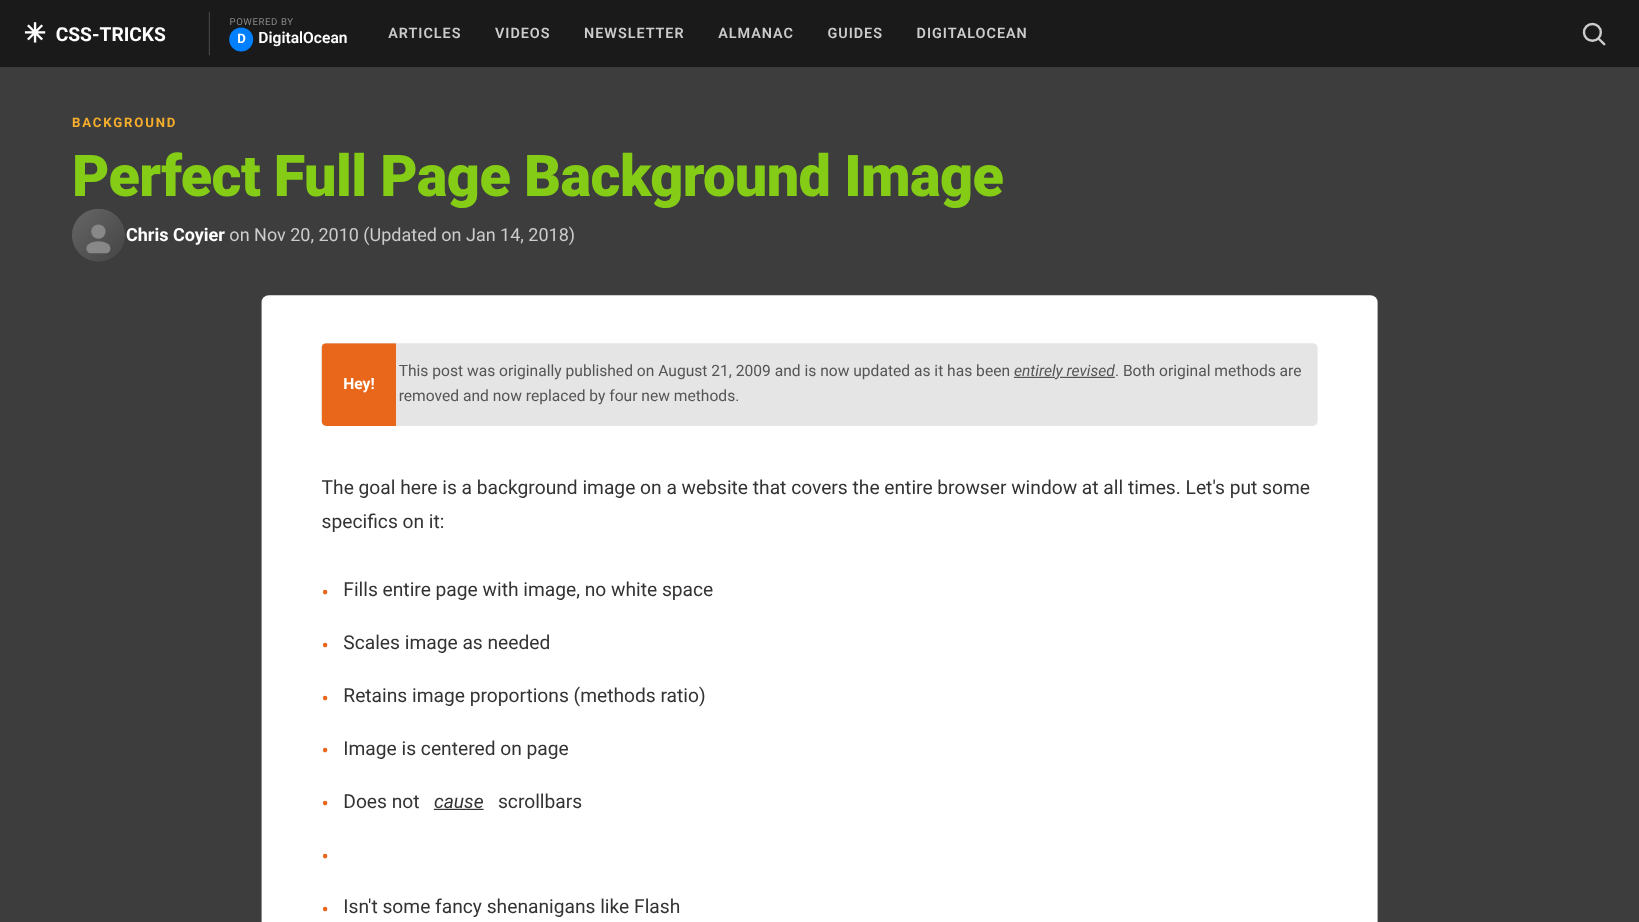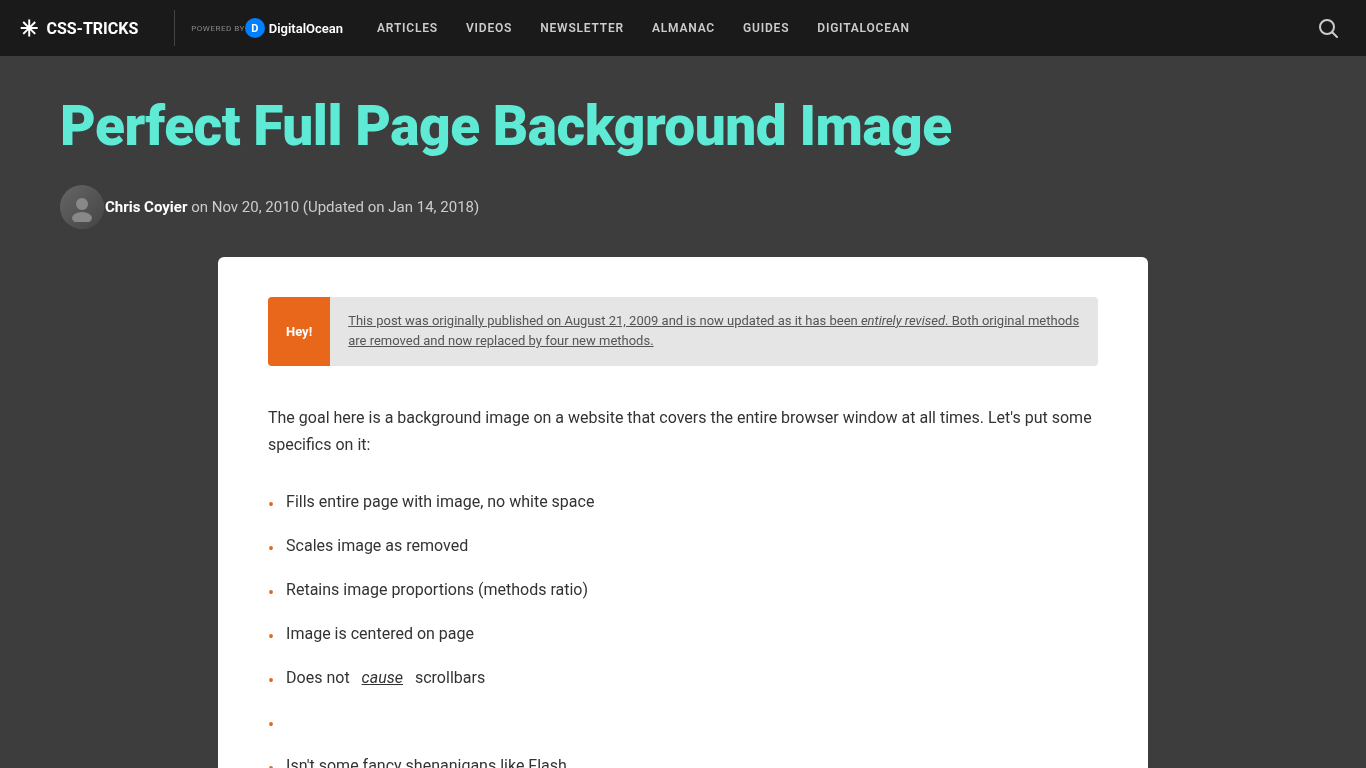--- a/index.html
+++ b/index.html
@@ -43,22 +43,22 @@
 
     .nav-divider {
       width: 1px;
       height: 36px;
       background: #444;
       margin: 0 16px;
     }
 
     .nav-powered {
       display: flex;
-      flex-direction: row;
-      align-items: center;
+      flex-direction: column;
+      align-items: flex-start;
       color: #aaa;
       font-size: 9px;
     }
 
     .nav-powered span:first-child {
       font-size: 8px;
       color: #888;
       text-transform: uppercase;
       letter-spacing: 0.5px;
     }
@@ -127,25 +127,24 @@
     .category-label {
       color: #f6ae2d;
       font-size: 11px;
       font-weight: 700;
       letter-spacing: 1.5px;
       text-transform: uppercase;
       margin-bottom: 12px;
     }
 
     .page-title {
-      color: #5eead4;
-      font-size: 55px;
+      color: #84cc16;
+      font-size: 48px;
       font-weight: 900;
       line-height: 1.1;
-      margin-bottom: 28px;
       letter-spacing: -0.5px;
     }
 
     .author-line {
       display: flex;
       align-items: center;
       gap: 1px;
       margin-bottom: 28px;
     }
 
@@ -209,25 +208,24 @@
       font-size: 13px;
       padding: 16px 18px;
       display: flex;
       align-items: center;
       justify-content: center;
       min-width: 60px;
       flex-shrink: 0;
     }
 
     .hey-text {
-      padding: 14px 18px;
+      padding: 14px 2px;
       font-size: 13px;
       color: #555;
       line-height: 1.6;
-      text-decoration: underline;
     }
 
     .hey-text em {
       font-style: italic;
       text-decoration: underline;
     }
 
     
     .article-intro {
       font-size: 16px;
@@ -296,20 +294,21 @@
   <div class="nav-search">
     <svg width="20" height="20" viewBox="0 0 20 20" fill="none" xmlns="http://www.w3.org/2000/svg">
       <circle cx="9" cy="9" r="7" stroke="#ccc" stroke-width="2"></circle>
       <line x1="14.5" y1="14.5" x2="19" y2="19" stroke="#ccc" stroke-width="2" stroke-linecap="round"></line>
     </svg>
   </div>
 </nav>
 
 <div class="page-content">
 
+  <div class="category-label">BACKGROUND</div>
   <h1 class="page-title">Perfect Full Page Background Image</h1>
 
   <div class="author-line">
     <div class="author-avatar">
       <div class="avatar-placeholder">
         <svg width="30" height="30" viewBox="0 0 30 30" fill="none">
           <circle cx="15" cy="12" r="6" fill="#888"></circle>
           <ellipse cx="15" cy="26" rx="10" ry="6" fill="#888"></ellipse>
         </svg>
       </div>
@@ -331,21 +330,21 @@
 
     <p class="article-intro">The goal here is a background image on a website that covers the entire browser window at all times. Let's put some specifics on it:</p>
 
     <ul class="bullet-list">
       <li>
         <span class="bullet-dot">•</span>
         <span>Fills entire page with image, no white space</span>
       </li>
       <li>
         <span class="bullet-dot">•</span>
-        <span>Scales image as removed</span>
+        <span>Scales image as needed</span>
       </li>
       <li>
         <span class="bullet-dot">•</span>
         <span>Retains image proportions (methods ratio)</span>
       </li>
       <li>
         <span class="bullet-dot">•</span>
         <span>Image is centered on page</span>
       </li>
       <li>

